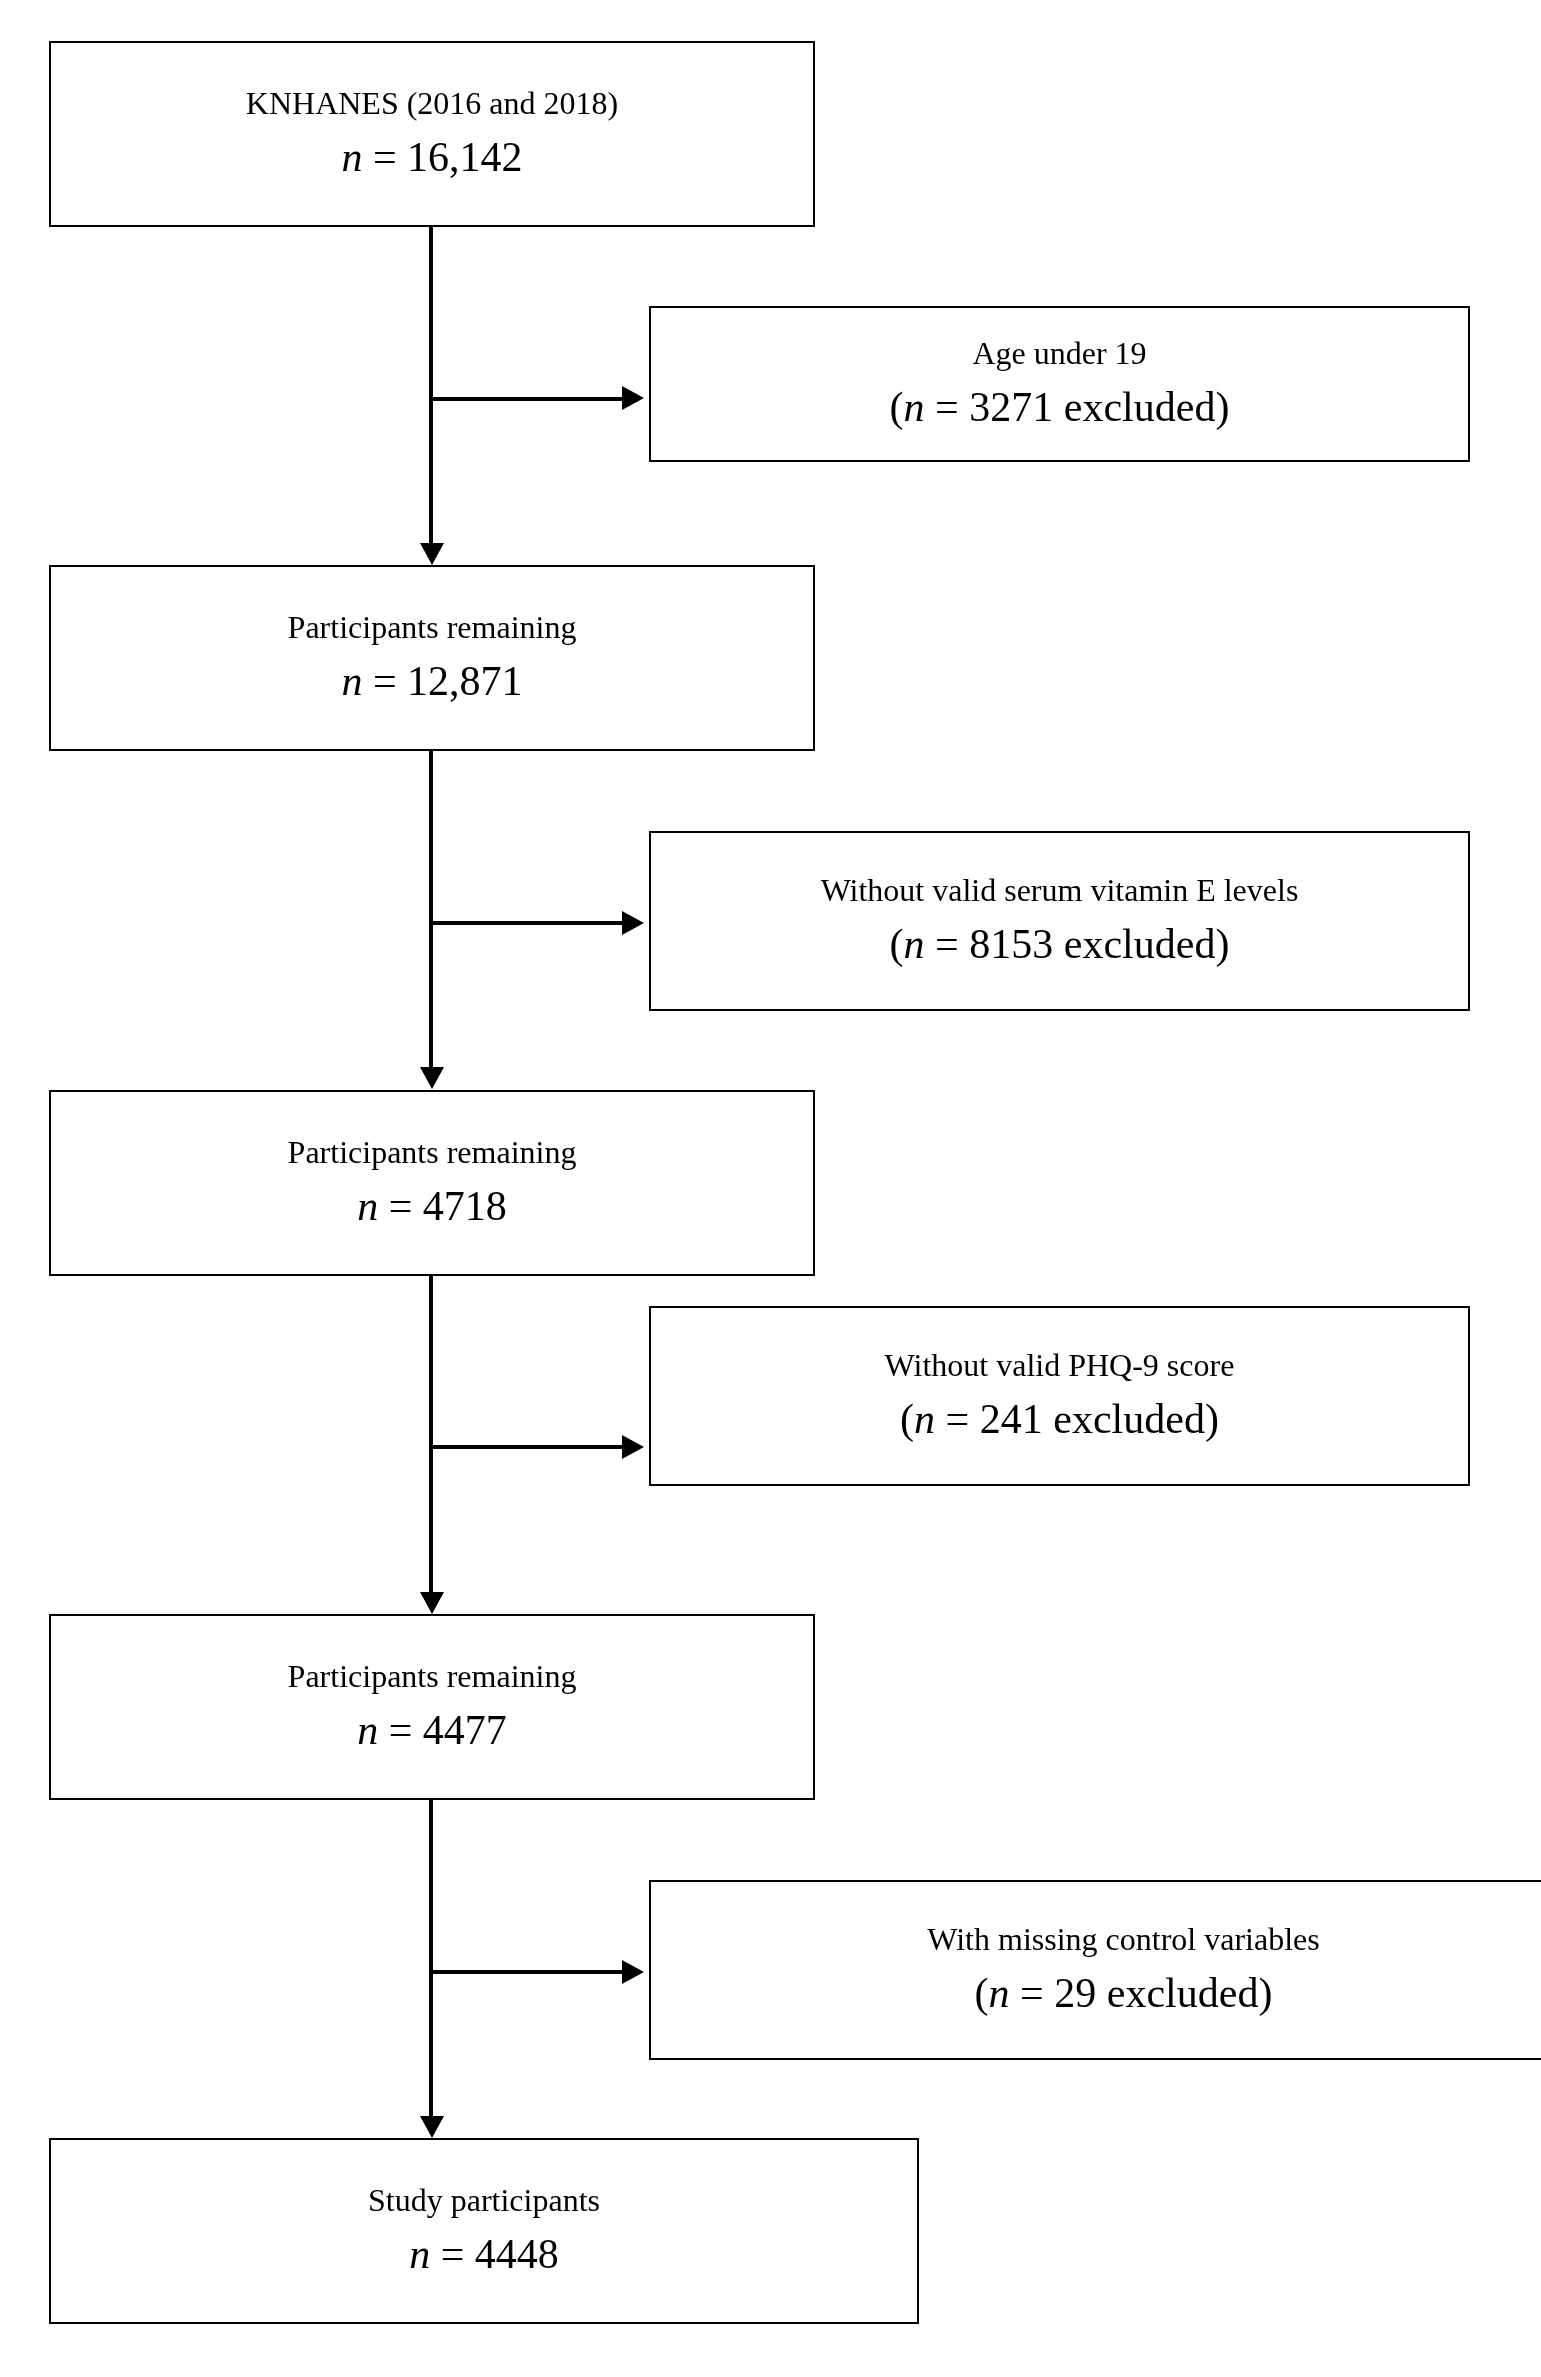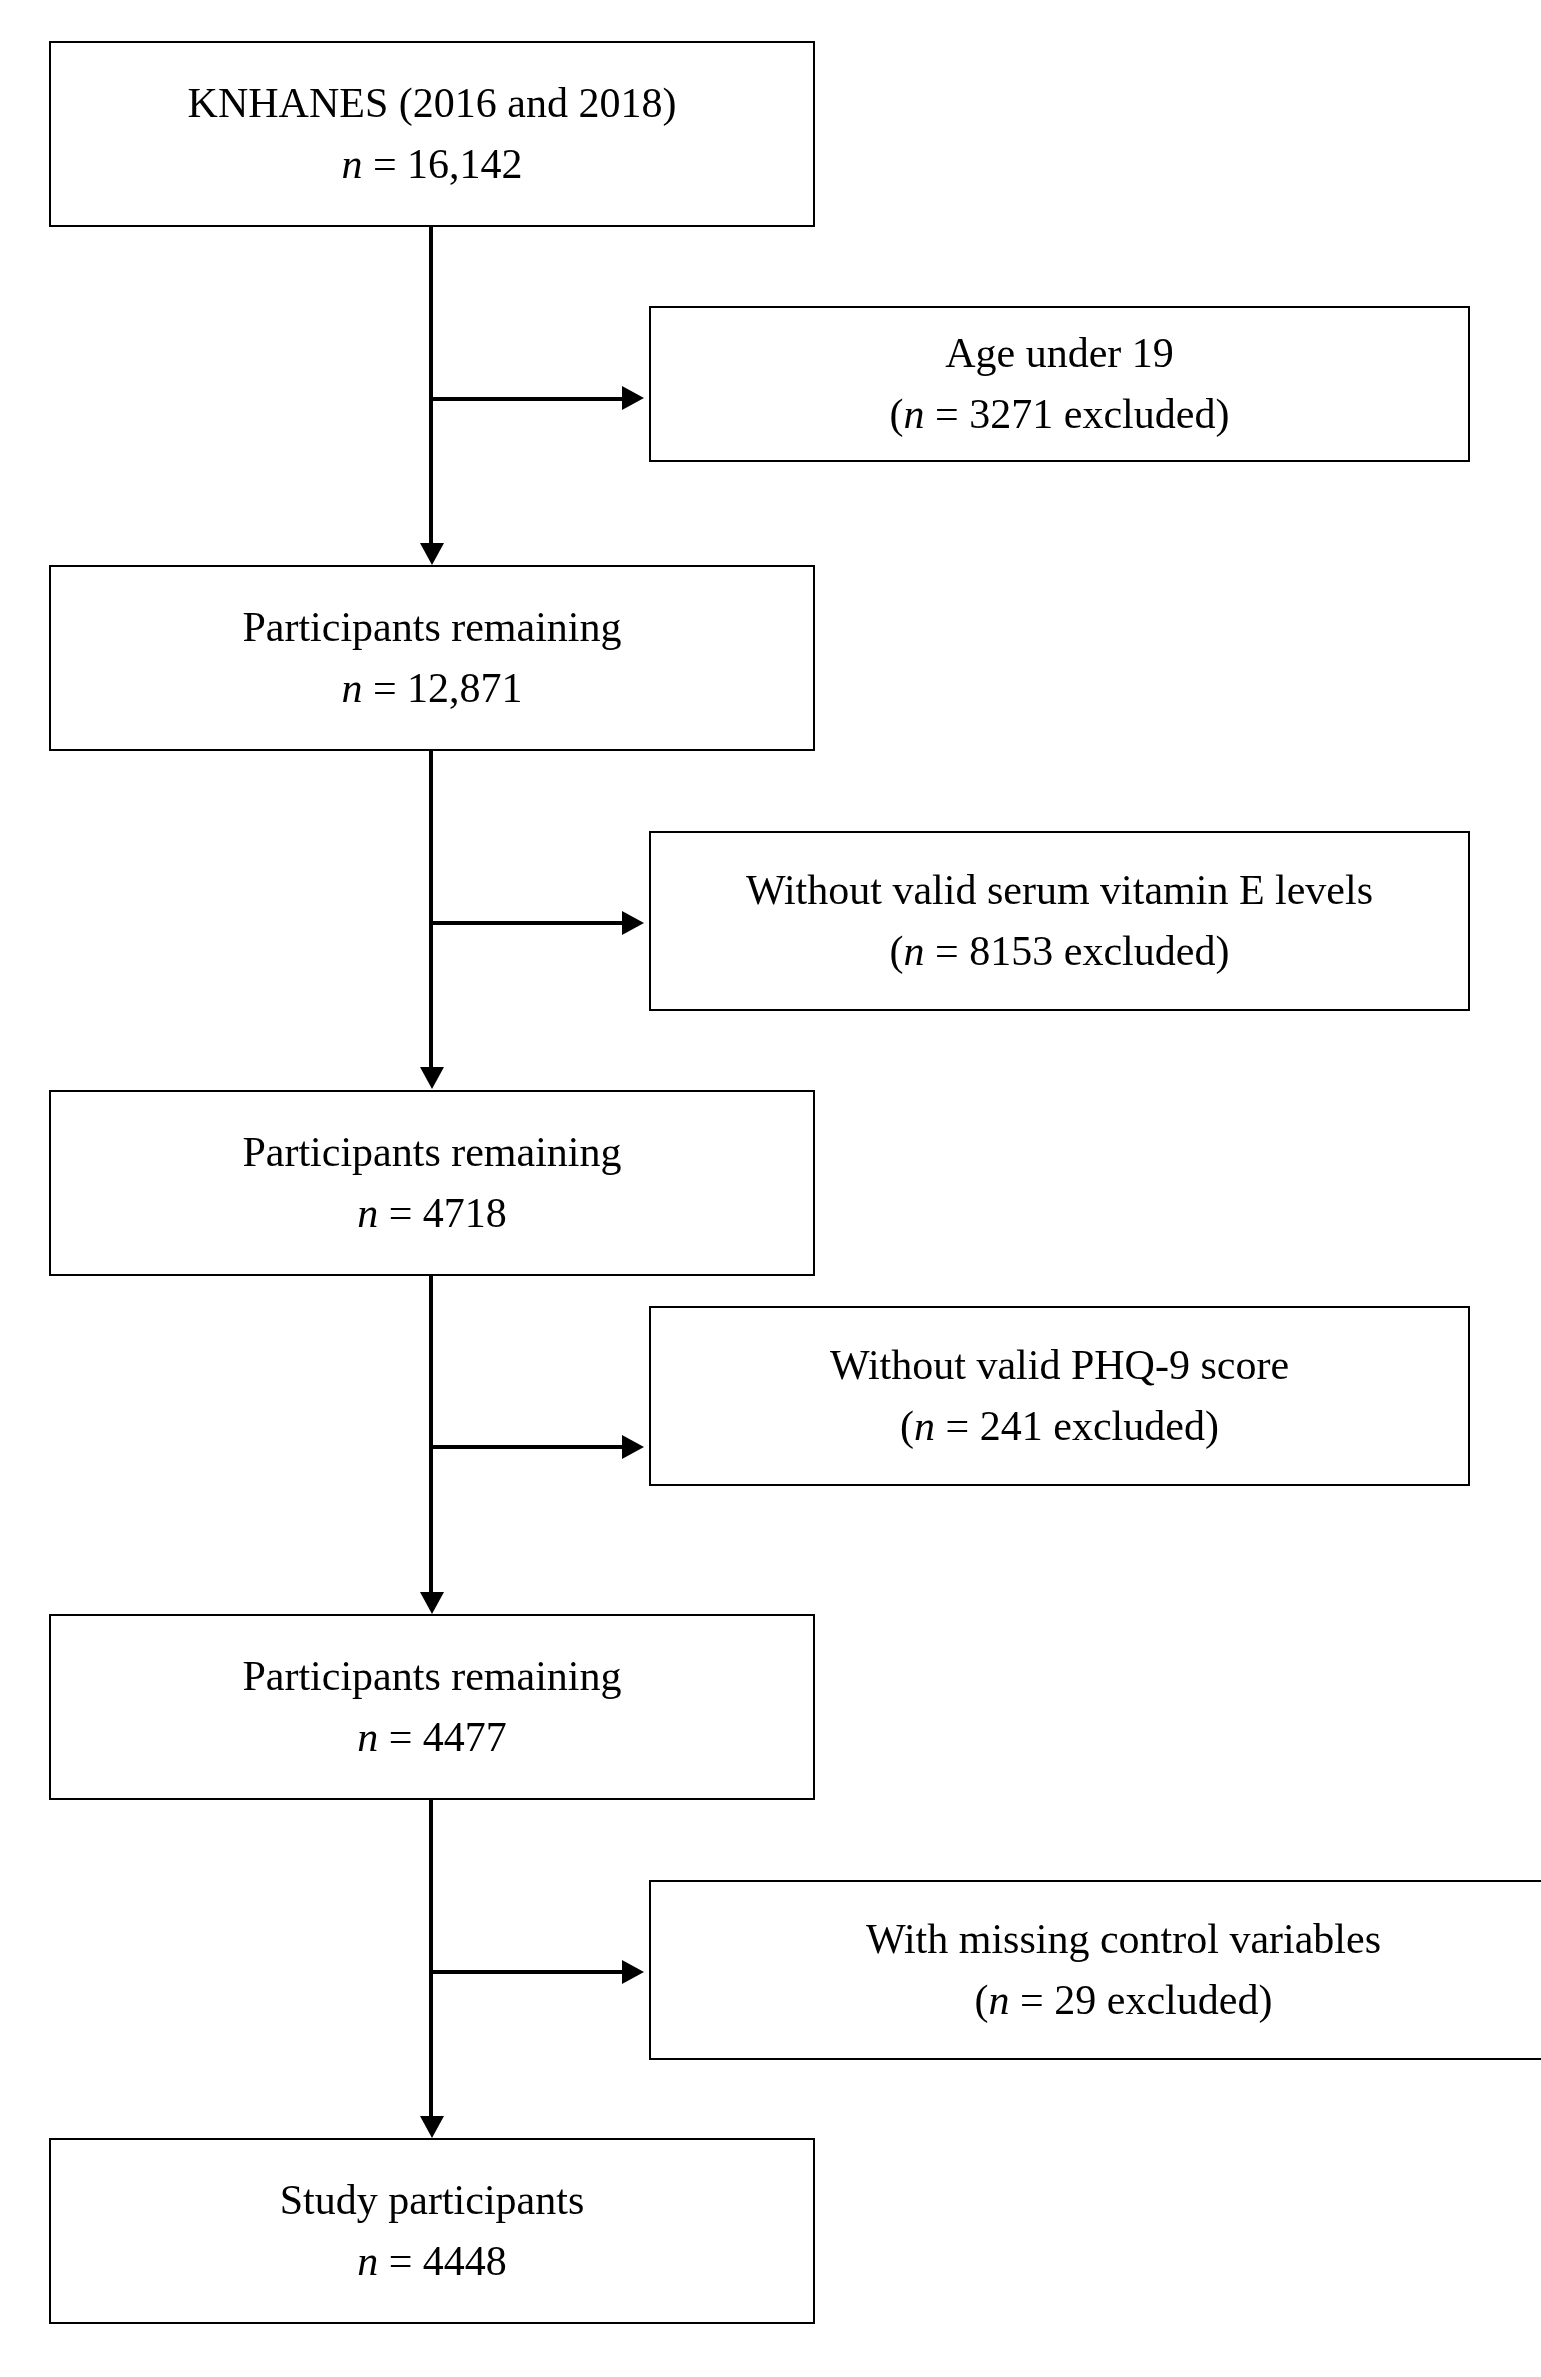--- a/index.html
+++ b/index.html
@@ -29,21 +29,21 @@
     align-items: center;
     justify-content: center;
   }
   .box .line1,
   .box .line2 {
     display: block;
     text-align: center;
     white-space: nowrap;
     line-height: 1.45;
   }
-  .box .line1 { font-size: 42px; }
+  .box .line1 { font-size: 32px; }
   .box .line2 { font-size: 42px; }
   .ital { font-style: italic; }
 
   
   .vline {
     position: absolute;
     width: 4.3px;
     background: #000000;
   }
   
@@ -132,19 +132,19 @@
   <div class="arrow-down" style="left:420px; top:2116px;"></div>
 
   <div class="hline" style="left:429px; top:1970px; width:201px;"></div>
   <div class="arrow-right" style="left:622px; top:1960px;"></div>
 
   <div class="box" style="left:649px; top:1880px; width:949px; height:180px;">
     <span class="line1">With missing control variables</span>
     <span class="line2"><span>(</span><span class="ital">n</span><span> = 29 excluded)</span></span>
   </div>
 
-  <div class="box" style="left:49px; top:2138px; width:766px; height:186px;">
+  <div class="box" style="left:49px; top:2138px; width:870px; height:186px;">
     <span class="line1">Study participants</span>
     <span class="line2"><span class="ital">n</span><span> = 4448</span></span>
   </div>
 
 </div>
 
 
 </body></html>

